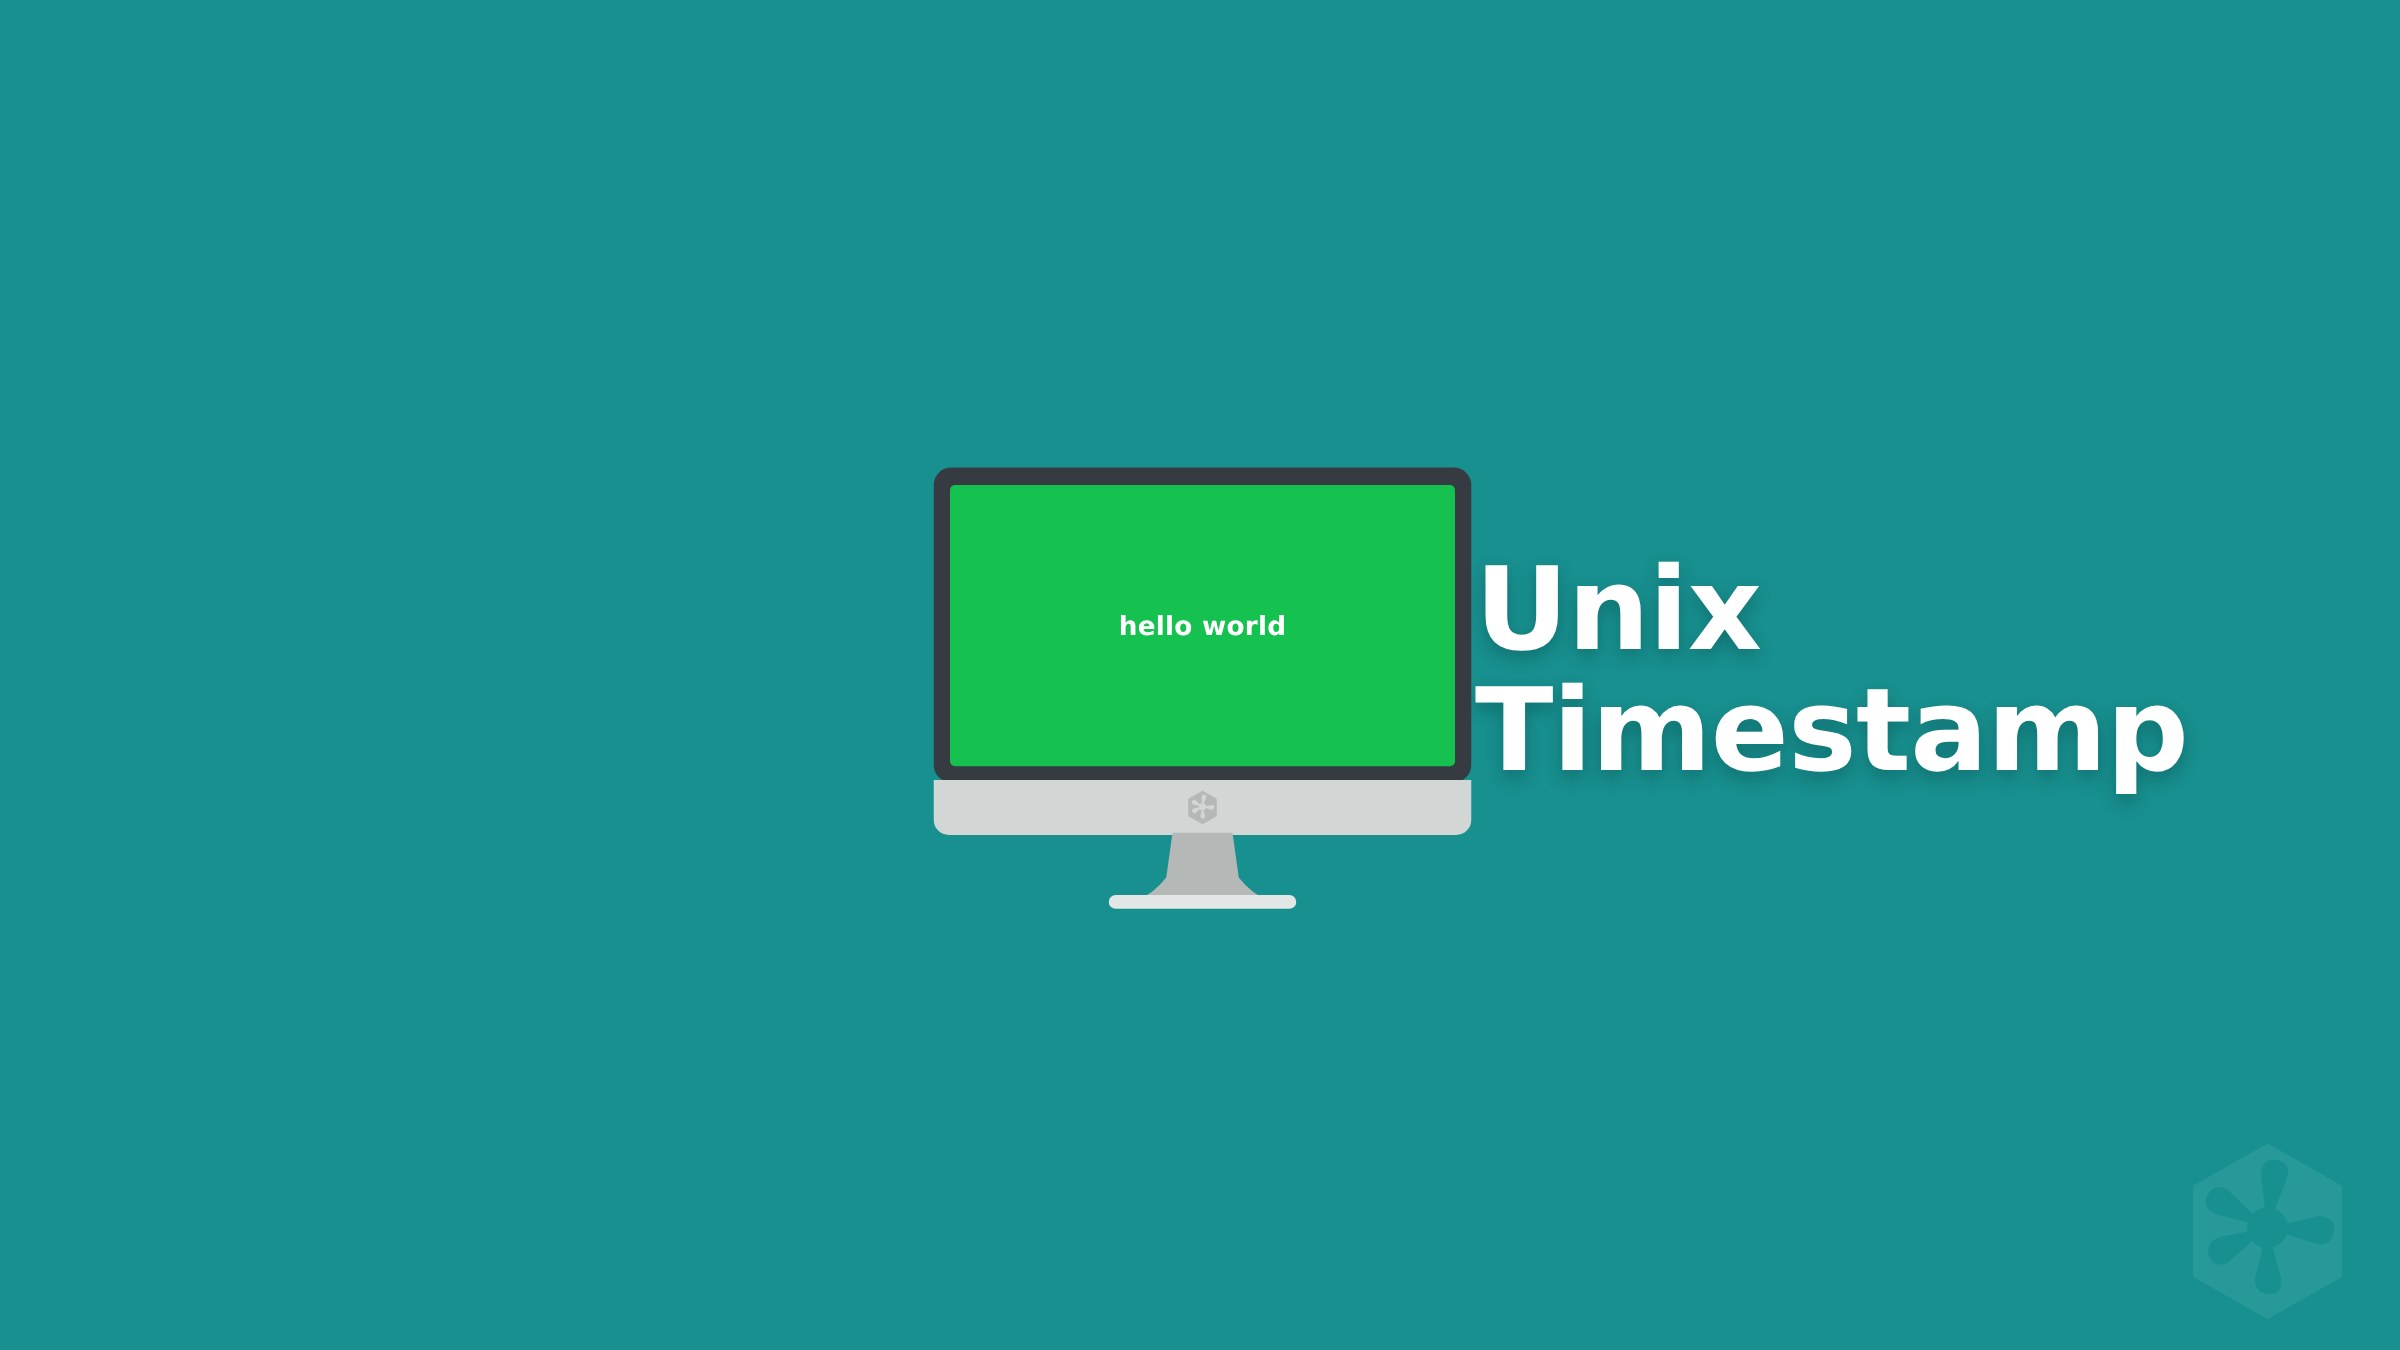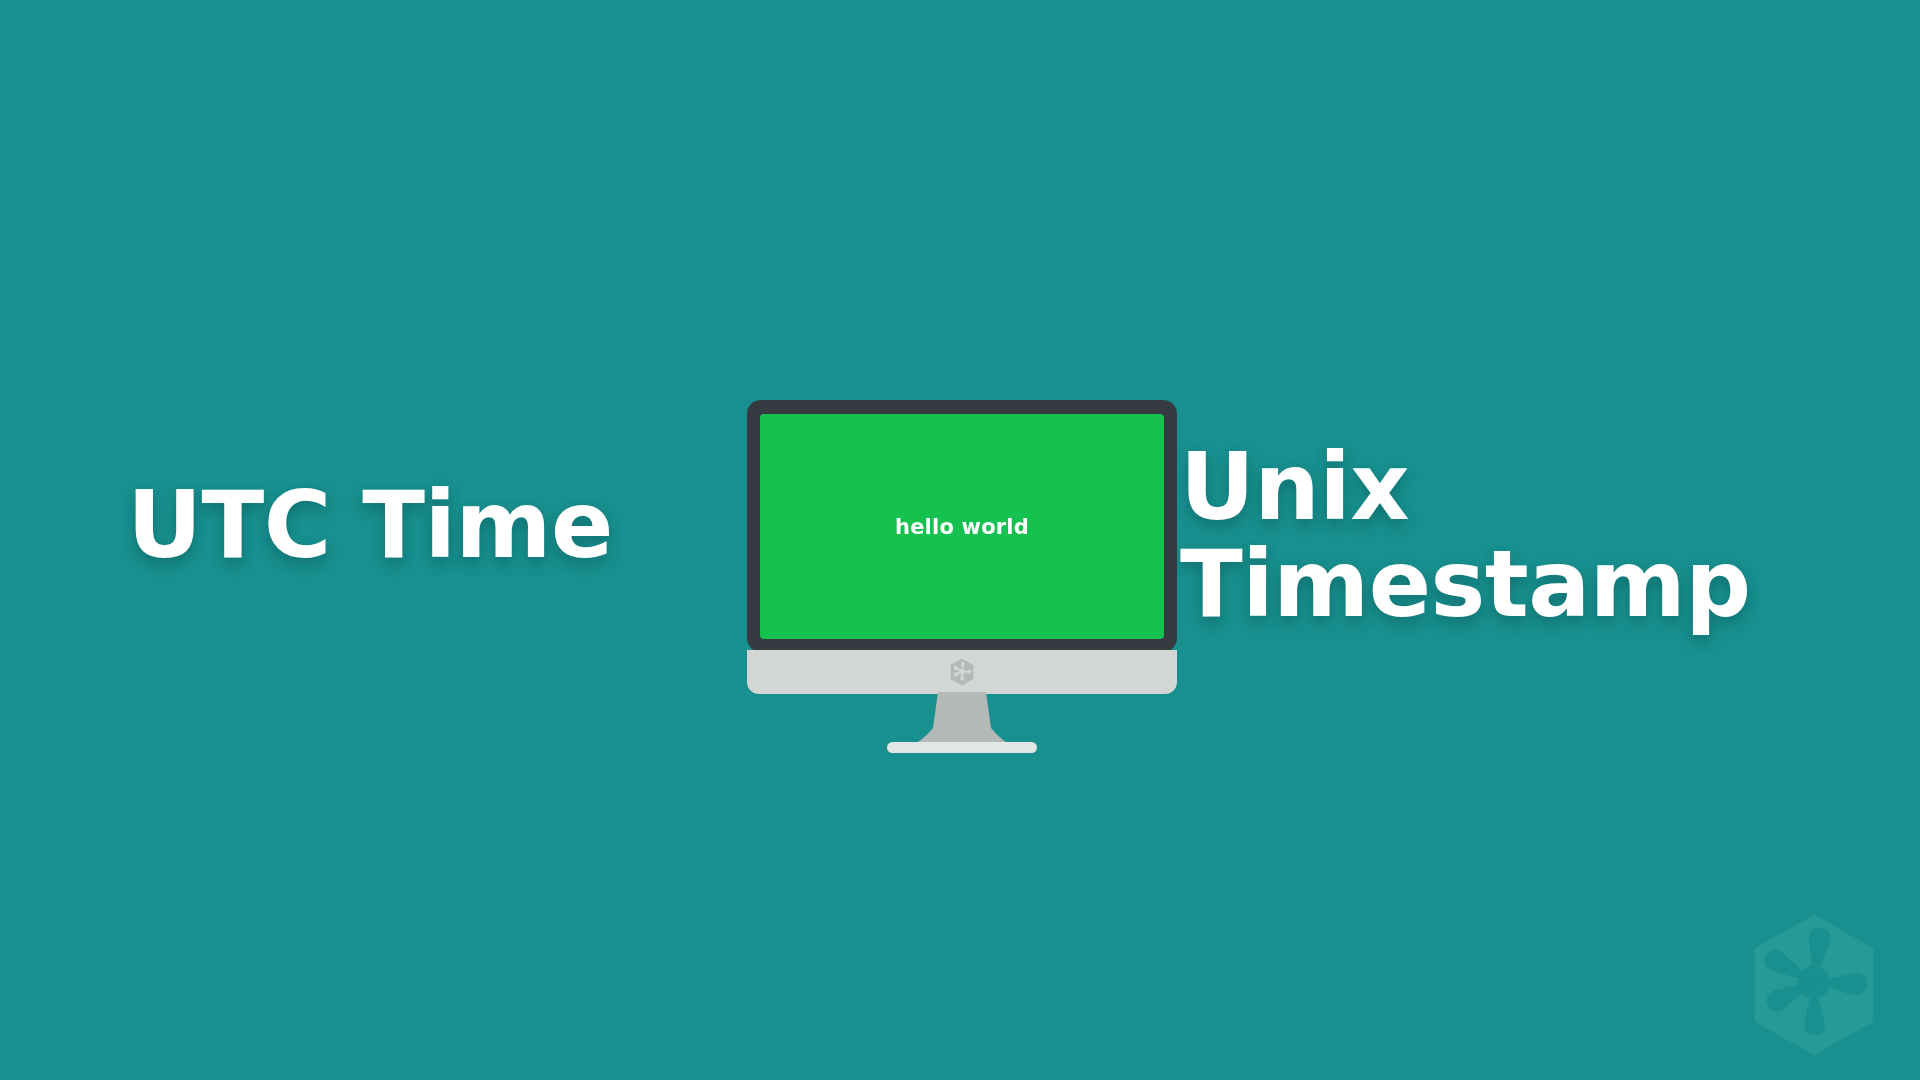--- a/index.html
+++ b/index.html
@@ -42,21 +42,21 @@
     top: 440px;
     width: 740px;
     text-align: left;
     font-size: 92px;
   }
 
   
   #monitor {
     position: absolute;
     left: 747px;
-    top: 400px;
+    top: 374px;
     width: 430px;
     height: 352px;
   }
 
   #monitor-frame {
     position: absolute;
     left: 0;
     top: 0;
     width: 430px;
     height: 252px;
@@ -130,21 +130,20 @@
     width: 136px;
     height: 146px;
     opacity: 0.18;
   }
 </style>
 </head>
 <body>
 
 <div id="stage">
 
-  <div id="left-headline" class="headline">UTC Time</div>
 
   <div id="right-headline" class="headline">Unix
 Timestamp</div>
 
   <div id="monitor">
 
     <div id="monitor-frame">
       <div id="monitor-screen">
         <span id="screen-text">hello world</span>
       </div>

